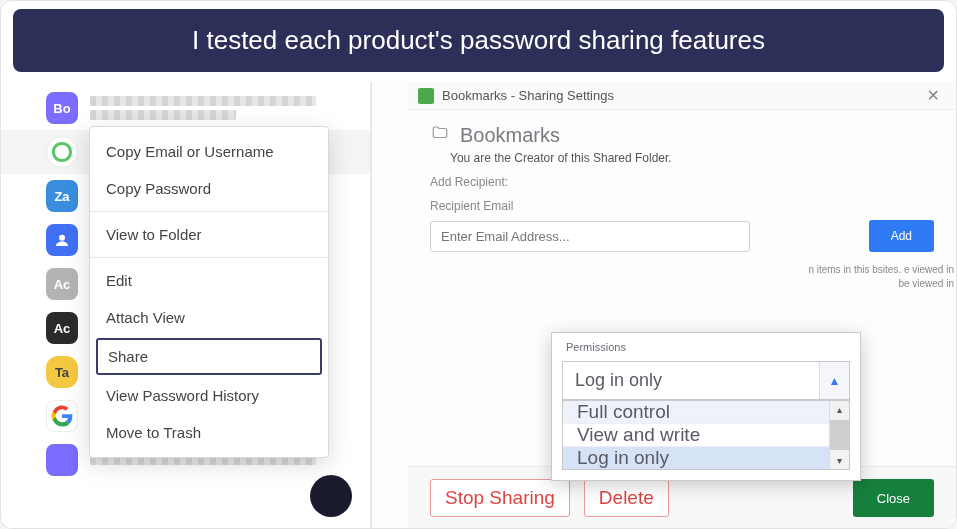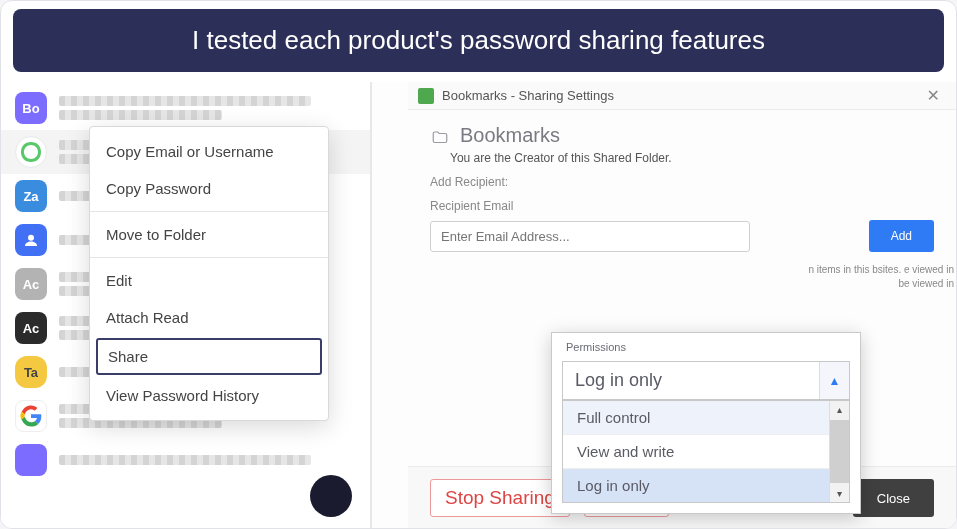--- a/index.html
+++ b/index.html
@@ -53,20 +53,21 @@
     width: 32px;
     height: 32px;
     border-radius: 8px;
     display: flex;
     align-items: center;
     justify-content: center;
     font-size: 13px;
     font-weight: 600;
     color: #fff;
     flex-shrink: 0;
+    margin-left: 31px;
   }
   .app-icon.bo { background: #7c6cff; }
   .app-icon.green-swirl { background: #fff; border-radius: 50%; border:1px solid #e8e8e8; }
   .app-icon.green-swirl svg { width: 24px; height: 24px; }
   .app-icon.za { background: #3a8dde; border-radius: 8px; }
   .app-icon.contact { background: #4170f4; border-radius: 8px; }
   .app-icon.ac { background: #b3b3b3; }
   .app-icon.ac-dark { background: #2b2b2b; color:#fff; }
   .app-icon.ta { background: #f5c842; color:#444;border-radius:12px; }
   .app-icon.google { background: #fff; border:1px solid #eee; }
@@ -159,21 +160,21 @@
     font-size: 16px;
     color: #888;
     cursor: pointer;
     padding: 0 6px;
   }
   .folder-section {
     padding: 14px 22px 10px 22px;
   }
   .folder-head {
     display: flex;
-    align-items: flex-end;
+    align-items: flex-start;
     gap: 10px;
     color: #6a6a72;
   }
   .folder-icon {
     width: 20px;
     height: 18px;
   }
   .folder-title {
     font-size: 20px;
     color: #7a7a82;
@@ -242,21 +243,21 @@
   .btn-outline {
     background: #fff;
     border: 1px solid #e99;
     color: #d44;
     padding: 7px 14px;
     border-radius: 3px;
     font-size: 19px;
     cursor: pointer;
   }
   .btn-close {
-    background: #404040;
+    background: #15803d;
     color: #fff;
     border: none;
     padding: 8px 24px;
     border-radius: 3px;
     font-size: 13px;
     margin-left: auto;
     cursor: pointer;
   }
   
   .perm-dropdown {
@@ -297,22 +298,22 @@
     align-items:center;
     justify-content:center;
     background:#f4f6fc;
   }
   .perm-options {
     border: 1px solid #c8c8c8;
     margin: 0 10px 10px 10px;
     position: relative;
   }
   .perm-option {
-    padding: 8px 14px;
-    font-size: 15px;
+    padding: 0 14px;
+    font-size: 19px;
     color: #5a5a65;
     border-bottom: 1px solid #eee;
     background: #fff;
     cursor: pointer;
   }
   .perm-option.hover { background: #eef3fb; }
   .perm-option.selected { background: #d6e3f6; border-bottom:none; }
   .perm-scroll {
     position: absolute;
     right: 0;
@@ -414,26 +415,27 @@
         <div class="app-icon bottom-purple"></div>
         <div class="blur-text">
             <div class="blur-bar long"></div>
           </div>
       </div>
 
       <div class="context-menu">
         <div class="menu-item">Copy Email or Username</div>
         <div class="menu-item">Copy Password</div>
         <div class="menu-divider"></div>
-        <div class="menu-item">Move to Folder</div>
+        <div class="menu-item">View to Folder</div>
         <div class="menu-divider"></div>
         <div class="menu-item">Edit</div>
-        <div class="menu-item">Attach Read</div>
+        <div class="menu-item">Attach View</div>
         <div class="menu-item highlighted">Share</div>
         <div class="menu-item">View Password History</div>
+        <div class="menu-item">Move to Trash</div>
       </div>
 
       <div class="fab"></div>
     </div>
 
     <div class="right-panel">
       <div class="dialog-header">
         <div class="dlg-icon"></div>
         <div class="dlg-title">Bookmarks - Sharing Settings</div>
         <div class="dlg-close">✕</div>

